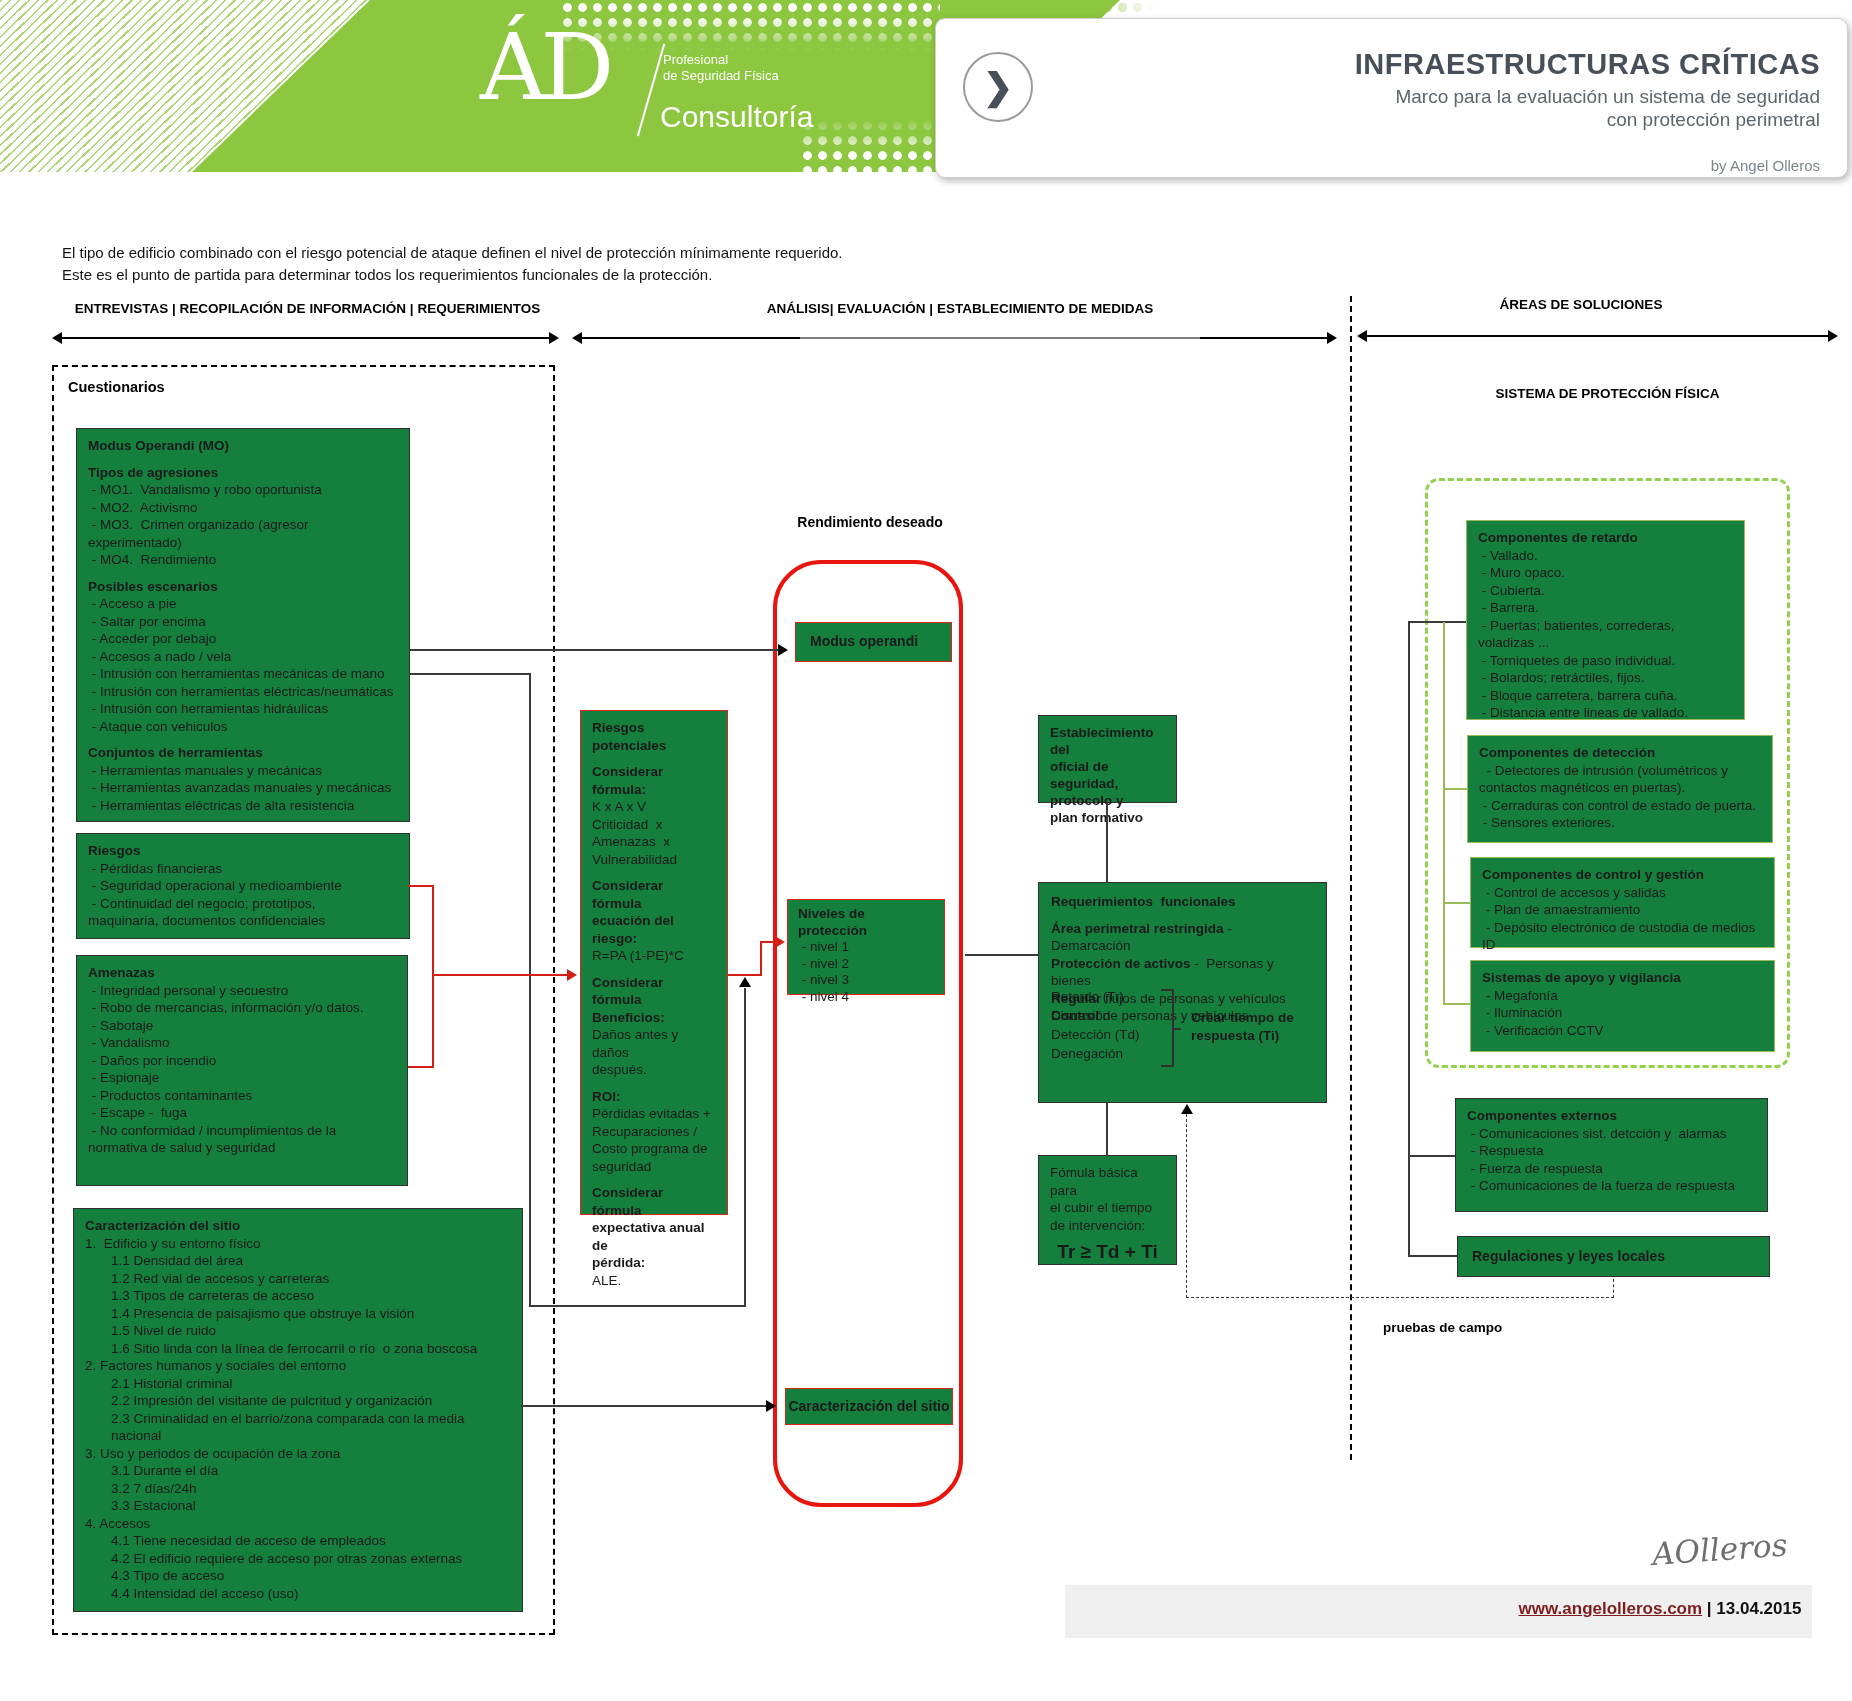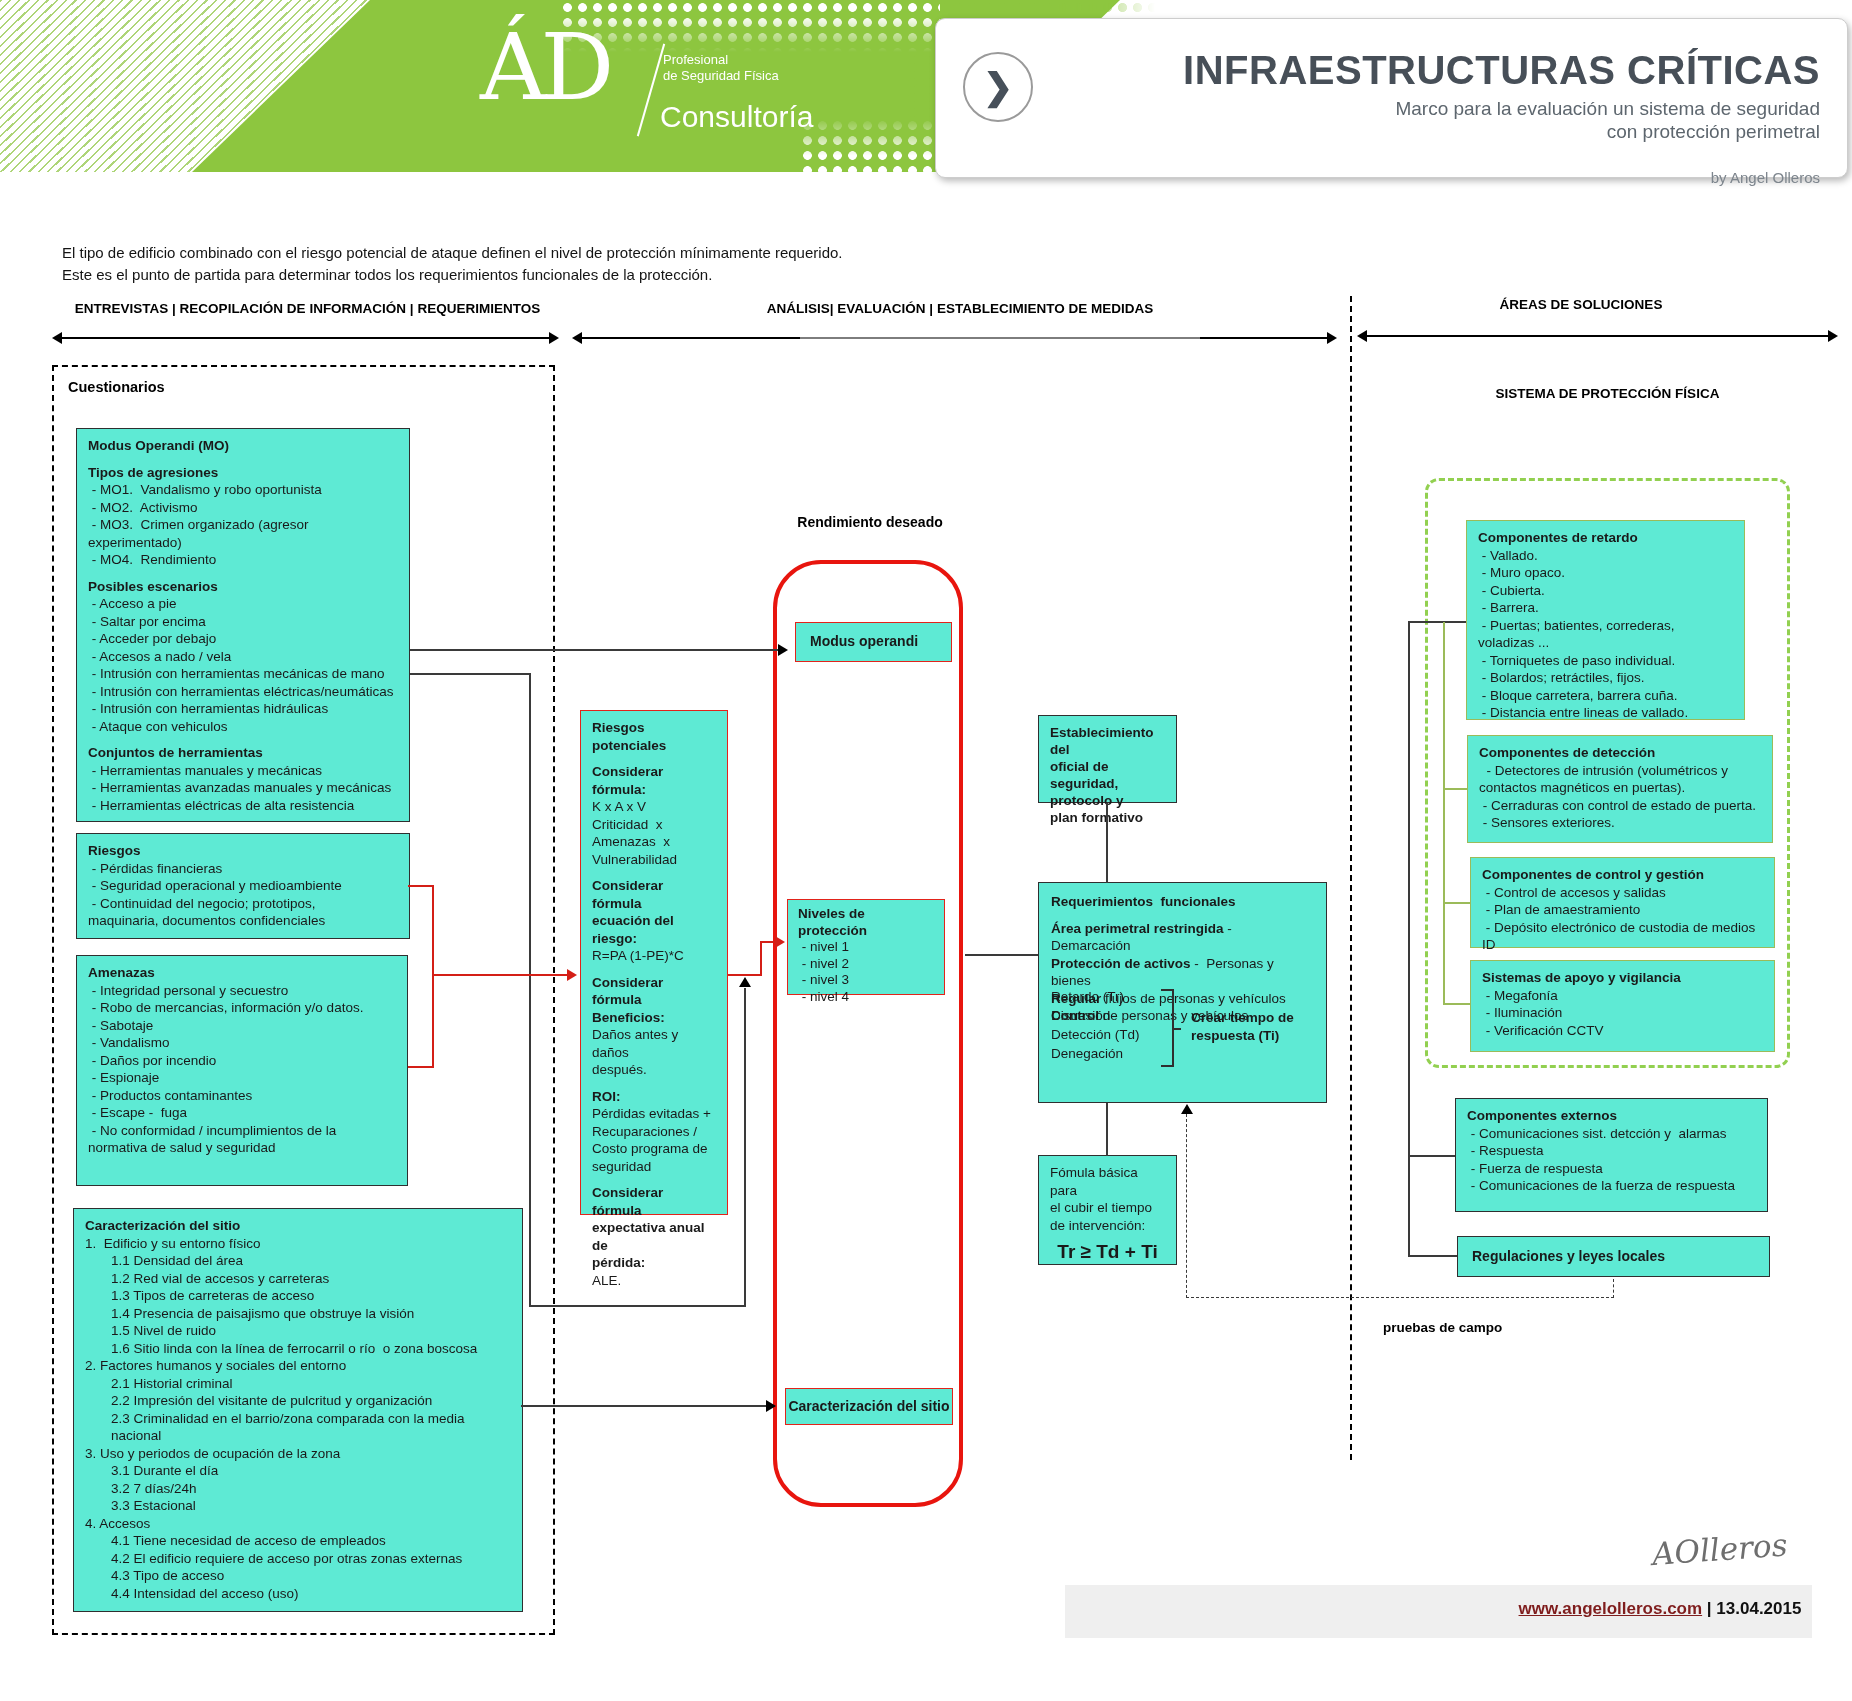--- a/index.html
+++ b/index.html
@@ -25,29 +25,29 @@
      letter-spacing:-6px;font-weight:400;line-height:1;}
   .logoSlash{left:650px;top:42px;width:2px;height:96px;background:#fff;transform:rotate(16deg);}
   .tagline{left:663px;top:52px;color:#fff;font-size:13px;line-height:16px;}
   .brand{left:660px;top:100px;color:#fff;font-size:30px;font-weight:400;}
   .hcard{left:935px;top:18px;width:911px;height:158px;background:#fff;border:1px solid #cdcdcd;
      border-radius:10px;box-shadow:2px 3px 7px rgba(0,0,0,.28);}
   .hcircle{left:963px;top:52px;width:66px;height:66px;border:2px solid #9a9a9a;border-radius:50%;
      background:#fff;display:flex;align-items:center;justify-content:center;
      font-size:36px;font-weight:bold;color:#47505a;}
   .htitle{right:24px;top:30px;left:auto;text-align:right;}
-  .htitle .t1{font-size:40px;font-weight:bold;color:#474f58;letter-spacing:.5px;}
+  .htitle .t1{font-size:29px;font-weight:bold;color:#474f58;letter-spacing:.5px;}
   .htitle .t2{font-size:19px;color:#5d666e;line-height:23px;margin-top:4px;}
   .htitle .t3{font-size:15px;color:#7d858d;margin-top:26px;}
   
   .intro{left:62px;top:242px;font-size:15px;line-height:22px;color:#141414;}
   .colhead{font-size:13.5px;font-weight:bold;text-align:center;color:#000;}
   .lbl-b{font-weight:bold;font-size:14px;color:#000;}
   
-  .box{position:absolute;border:1.5px solid #2f2f2f;background:#5eead4;box-sizing:border-box;
+  .box{position:absolute;border:1.5px solid #2f2f2f;background:#15803d;box-sizing:border-box;
        padding:8px 11px;font-size:13.5px;line-height:17.5px;}
   .rbox{border:1.6px solid #e2231a;}
   .gbox{border:1.3px solid #9bbb59;}
   .li{white-space:pre-wrap;}
   .li.b{font-weight:bold;}
   .li.sp{height:9px;}
   .li.in{padding-left:26px;}
   .dashedbox{position:absolute;border:2.5px dashed #000;box-sizing:border-box;}
   .gdash{position:absolute;border:3.5px dashed #92d050;border-radius:14px;box-sizing:border-box;}
   .redround{position:absolute;border:4.5px solid #e8150e;border-radius:48px;box-sizing:border-box;}

